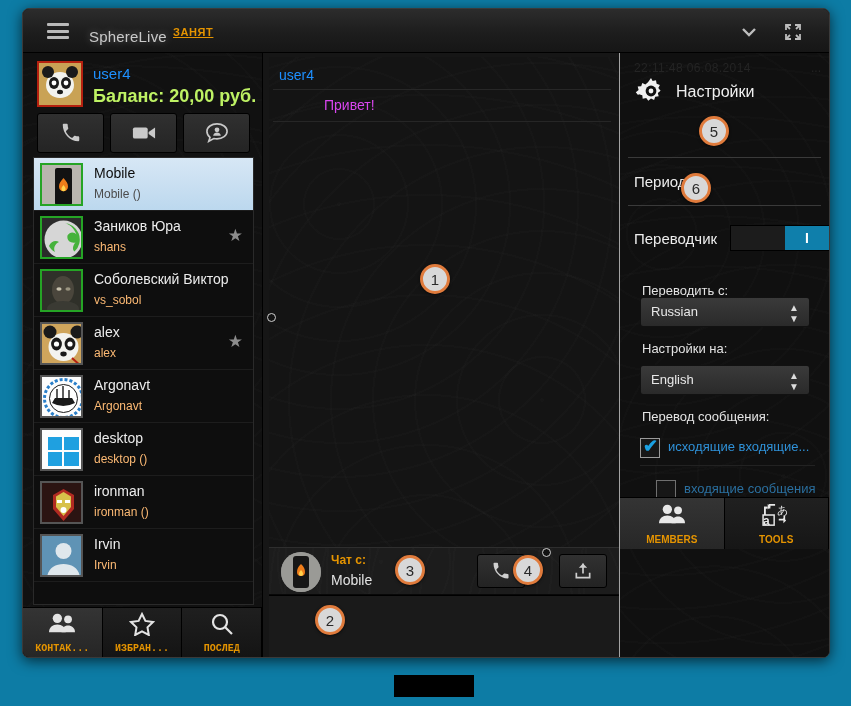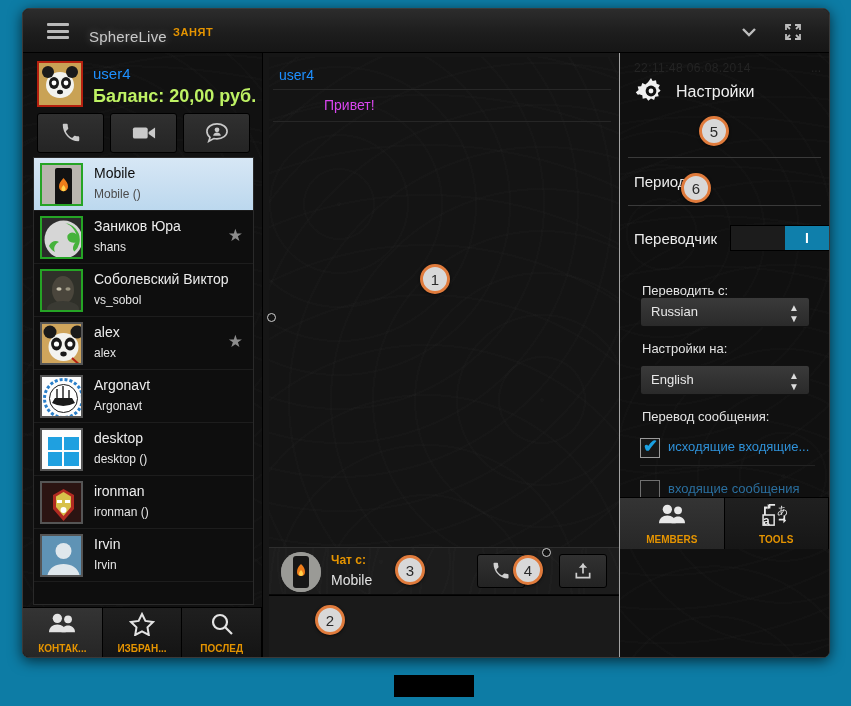--- a/index.html
+++ b/index.html
@@ -33,21 +33,21 @@
     position:absolute; left:0; top:0; right:0; height:44px;
     background:linear-gradient(#2c2c2c,#1d1d1d 55%,#161616);
     border-bottom:1px solid #000;
   }
   #hamburger{ position:absolute; left:24px; top:14px; width:22px; height:16px;
     display:flex; flex-direction:column; justify-content:space-between; cursor:pointer; }
   #hamburger i{ display:block; height:3px; background:#b9b9b9; border-radius:1px; }
   #app-title{ position:absolute; left:66px; top:19px; font-size:15px; color:#c9c9c9;
     text-shadow:0 0 9px rgba(255,255,255,.35); letter-spacing:.2px; }
   #status-text{ position:absolute; left:150px; top:17px; font-size:11px; font-weight:bold;
-    color:#e59400; letter-spacing:.6px; }
+    color:#e59400; letter-spacing:.6px;text-decoration:underline; }
   .tb-btn{ position:absolute; top:10px; width:36px; height:26px; cursor:pointer;
            display:flex; align-items:center; justify-content:center; color:#bdbdbd; }
   #btn-dropdown{ left:708px; }
   #btn-maximize{ left:752px; }
   #btn-close{ left:796px; }
 
   
   #left-panel{
     position:absolute; left:0; top:44px; width:240px; bottom:0;
     background:#111; border-right:1px solid #000;
@@ -64,33 +64,33 @@
     justify-content:center; cursor:pointer; }
 
   #contact-list{ position:absolute; left:10px; top:104px; right:8px; bottom:52px;
     overflow:hidden; background:#0e0e0e; border:1px solid #2a2a2a; }
   .contact{ position:relative; height:53px; border-bottom:1px solid #1d1d1d; cursor:pointer; }
   .contact.active{ background:linear-gradient(#d7e7f5,#bcd8ee); }
   .c-av{ position:absolute; left:6px; top:5px; width:43px; height:43px; overflow:hidden; }
   .c-av.green{ border:2px solid #25a425; }
   .c-av.grey{ border:2px solid #555; }
   .c-name{ position:absolute; left:60px; top:7px; font-size:14px; color:#ececec; }
-  .c-sub{ position:absolute; left:60px; top:29px; font-size:12px; color:#e5e5e5; }
+  .c-sub{ position:absolute; left:60px; top:29px; font-size:12px; color:#fdba74; }
   .contact.active .c-name{ color:#0c0c0c; }
   .contact.active .c-sub{ color:#4b4b4b; }
   .c-star{ position:absolute; right:10px; top:14px; color:#8c8c8c; font-size:17px; }
 
   #left-tabs{ position:absolute; left:0; bottom:0; right:0; height:50px;
     display:flex; background:#1a1a1a; border-top:1px solid #000; }
   .ltab{ flex:1; position:relative; cursor:pointer; border-right:1px solid #000;
     background:linear-gradient(#1f1f1f,#141414); }
   .ltab.active{ background:linear-gradient(#343434,#262626); }
   .ltab .ico{ position:absolute; left:0; right:0; top:4px; text-align:center; color:#ddd; }
   .ltab .lbl{ position:absolute; left:0; right:0; bottom:3px; text-align:center;
-    font-size:10px; font-weight:bold; color:#e59400; }
+    font-size:10px; font-weight:bold; color:#e59400;font-family:Liberation Mono, monospace; }
 
   
   #center{ position:absolute; left:240px; top:44px; right:210px; bottom:0; background:#161616; }
   #msg-pane{ position:absolute; left:6px; top:4px; right:0; bottom:110px;
     background:#141414; overflow:hidden; }
   #msg-from{ position:absolute; left:10px; top:10px; font-size:14px; color:#1e90ff; }
   #msg-divider1{ position:absolute; left:4px; top:32px; right:8px; height:1px; background:#272727; }
   #msg-body{ position:absolute; left:10px; top:40px; font-size:14px; color:#d946ef;margin-left:45px; }
   #msg-divider2{ position:absolute; left:4px; top:64px; right:8px; height:1px; background:#262626; }
 
@@ -149,21 +149,21 @@
   #lbl-msgtrans{ top:356px; }
 
   .chk-row{ position:absolute; left:20px; width:180px; height:30px; cursor:pointer; }
   .chk-box{ position:absolute; left:0; top:3px; width:20px; height:20px;
     background:#171717; border:1px solid #707070; }
   .chk-box.on{ border-color:#9a9a9a; }
   .chk-box.on:after{ content:"✔"; position:absolute; left:2px; top:-4px;
     font-size:18px; color:#1ba1e2; font-weight:bold; }
   .chk-lbl{ position:absolute; left:28px; top:4px; font-size:13px; color:#2f91d8; white-space:nowrap; }
   .chk-lbl.dim{ color:#2a6f9f; }
-  #chk-out{ top:382px; } #chk-in{ top:424px; } #chk-speak{ top:458px; }
+  #chk-out{ top:382px; } #chk-in{ top:424px;margin-left:16px; } #chk-speak{ top:458px; }
   .chk-sep{ position:absolute; left:20px; right:14px; height:1px; background:#222; }
 
   #rp-tabs{ position:absolute; left:0; bottom:108px; right:0; height:52px; display:flex;
     border-top:1px solid #000; }
   .rtab{ flex:1; position:relative; cursor:pointer; border-right:1px solid #000;
     background:linear-gradient(#202020,#161616); }
   .rtab.active{ background:linear-gradient(#343434,#272727); }
   .rtab .ico{ position:absolute; left:0; right:0; top:5px; text-align:center; color:#e8e8e8; }
   .rtab .lbl{ position:absolute; left:0; right:0; bottom:4px; text-align:center;
     font-size:10px; font-weight:bold; color:#e59400; }

